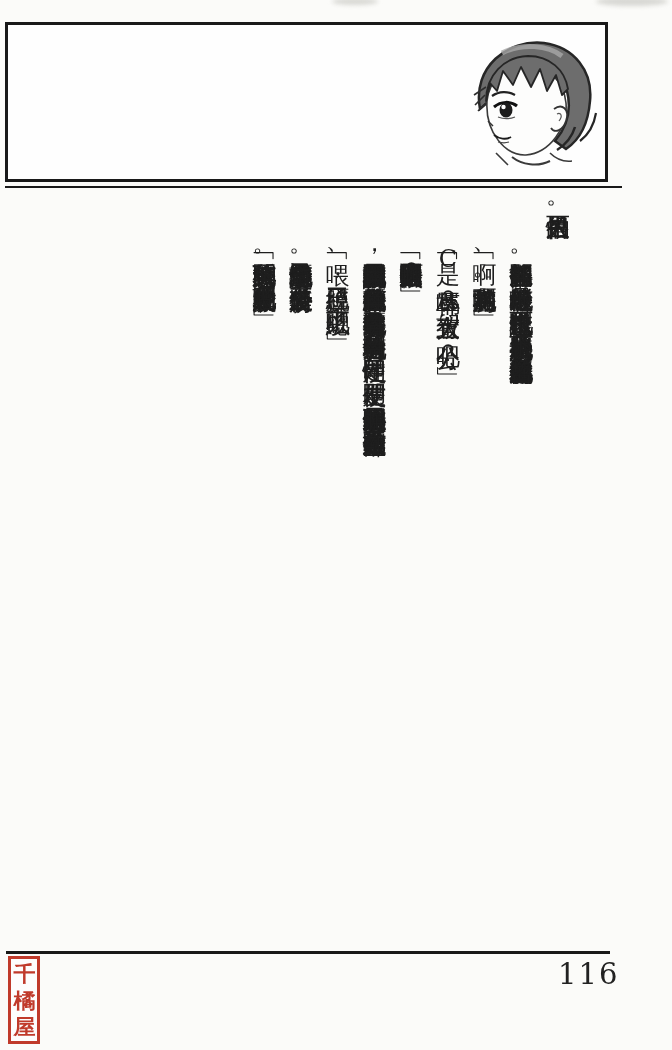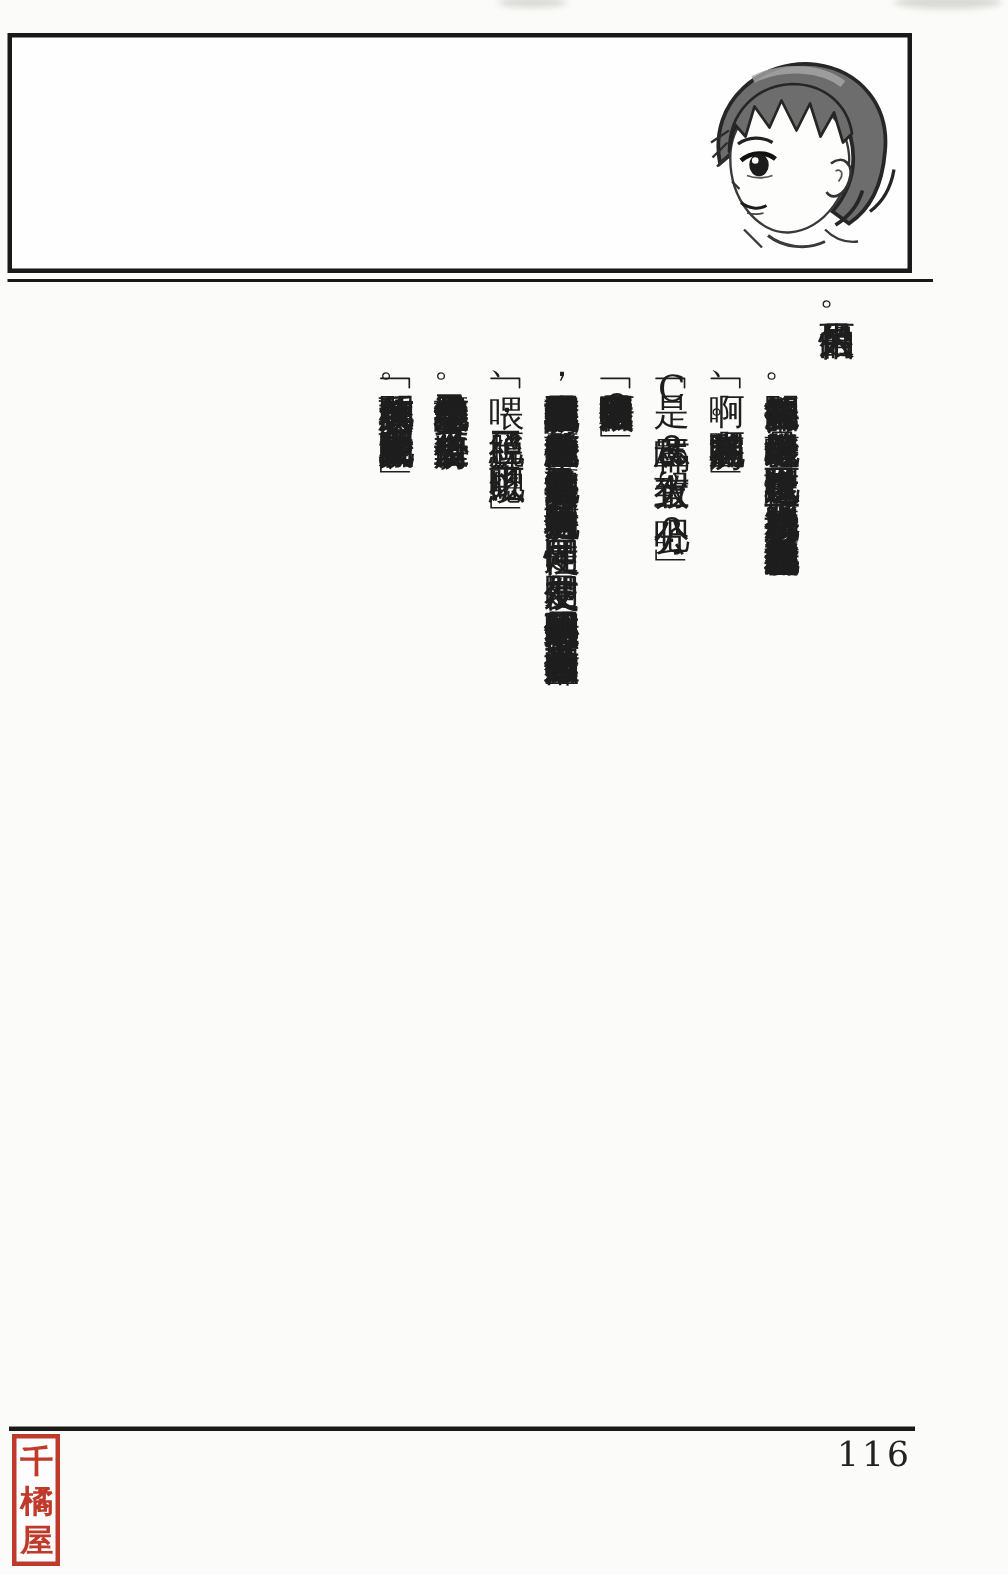--- a/index.html
+++ b/index.html
@@ -31,21 +31,21 @@
     letter-spacing:0; overflow:visible;
   }
   .text-block p { margin:0; padding:0; }
   .text-block p.indent { text-indent:2em; }
   .upright { text-orientation:upright; }
 
   
   .footer-rule { position:absolute; left:6px; top:951px; width:604px; height:3px; background:#191919; }
   .page-number {
     position:absolute; left:558px; top:957px;
-    font-size:23px; color:#222; letter-spacing:2px;
+    font-size:29px; color:#222; letter-spacing:2px;
   }
   .seal {
     position:absolute; left:8px; top:956px; width:26px; height:76px;
     border:3px solid #c03a2b; background:rgba(255,255,255,0.6);
     display:flex; flex-direction:column; justify-content:space-between; align-items:center;
     padding:3px 0; color:#c03a2b; font-weight:bold; font-size:21px; line-height:23px;
   }
   .seal span { display:block; transform:scaleX(1.05); }
 </style>
 </head>

